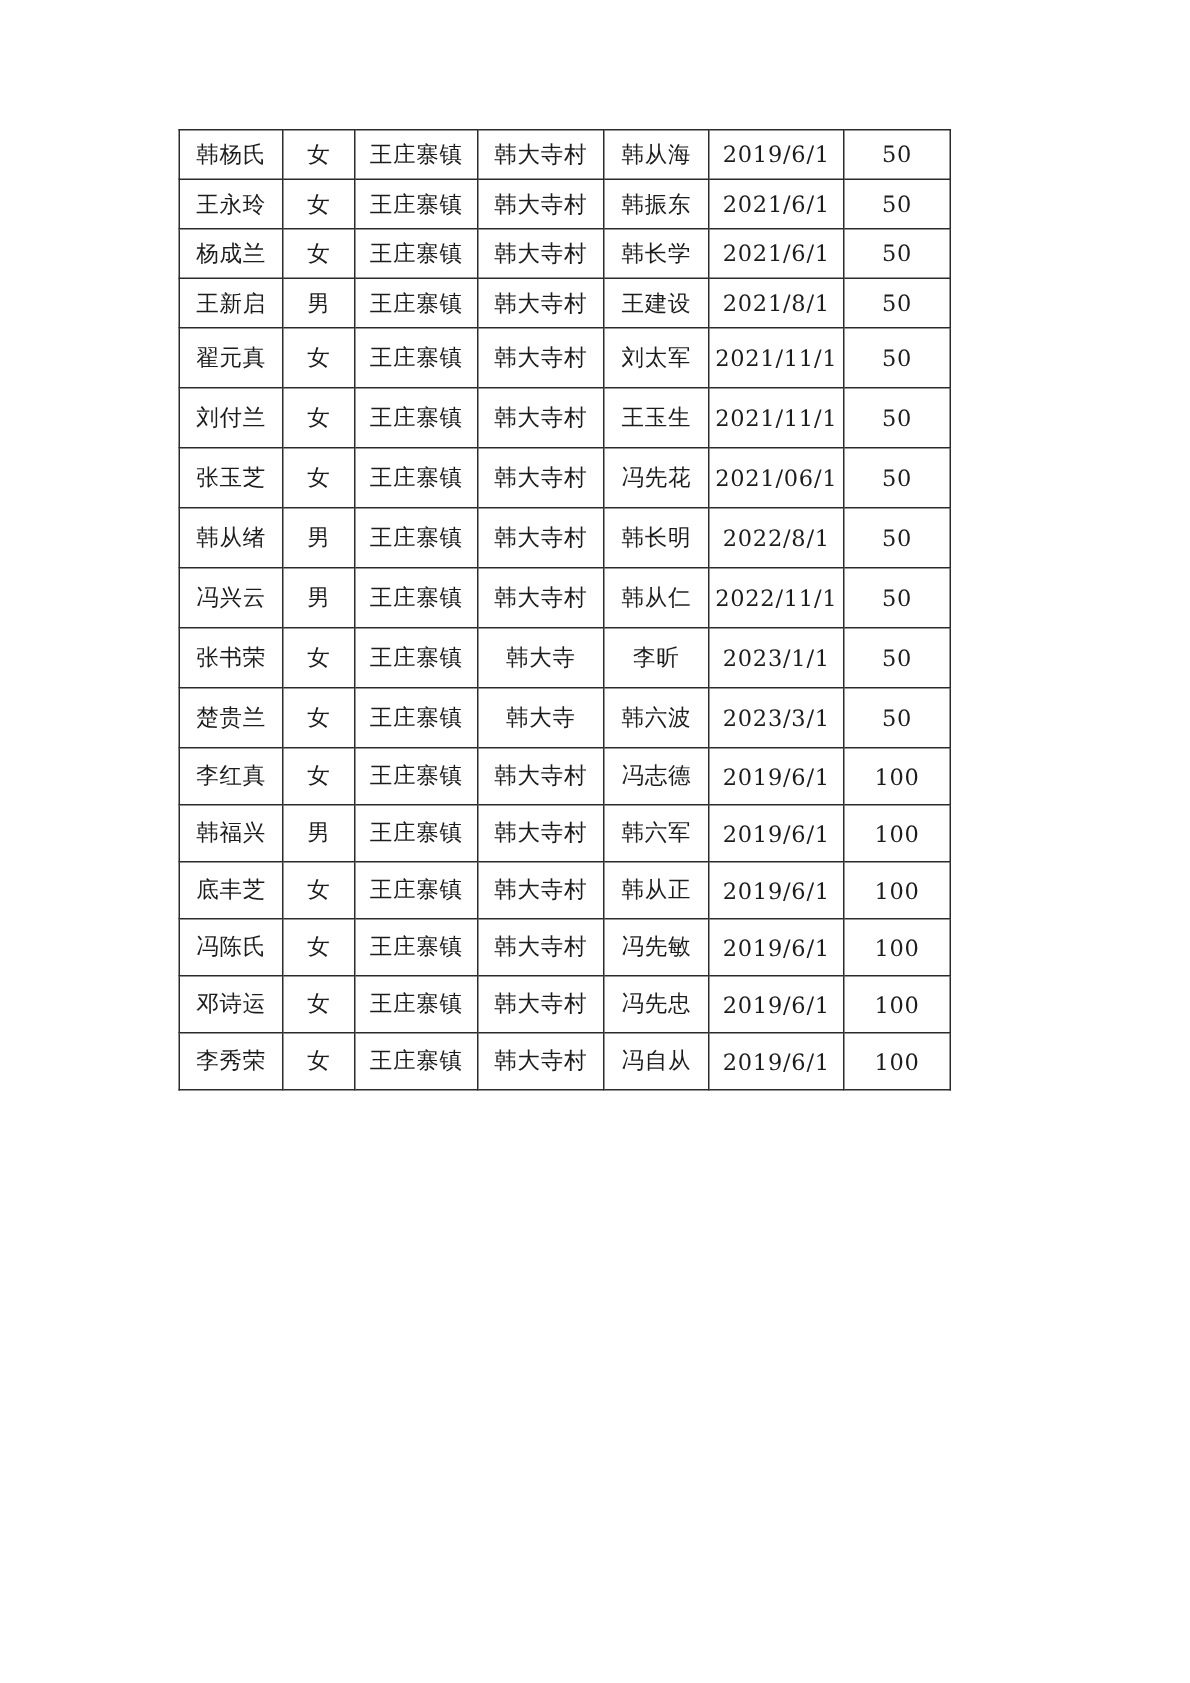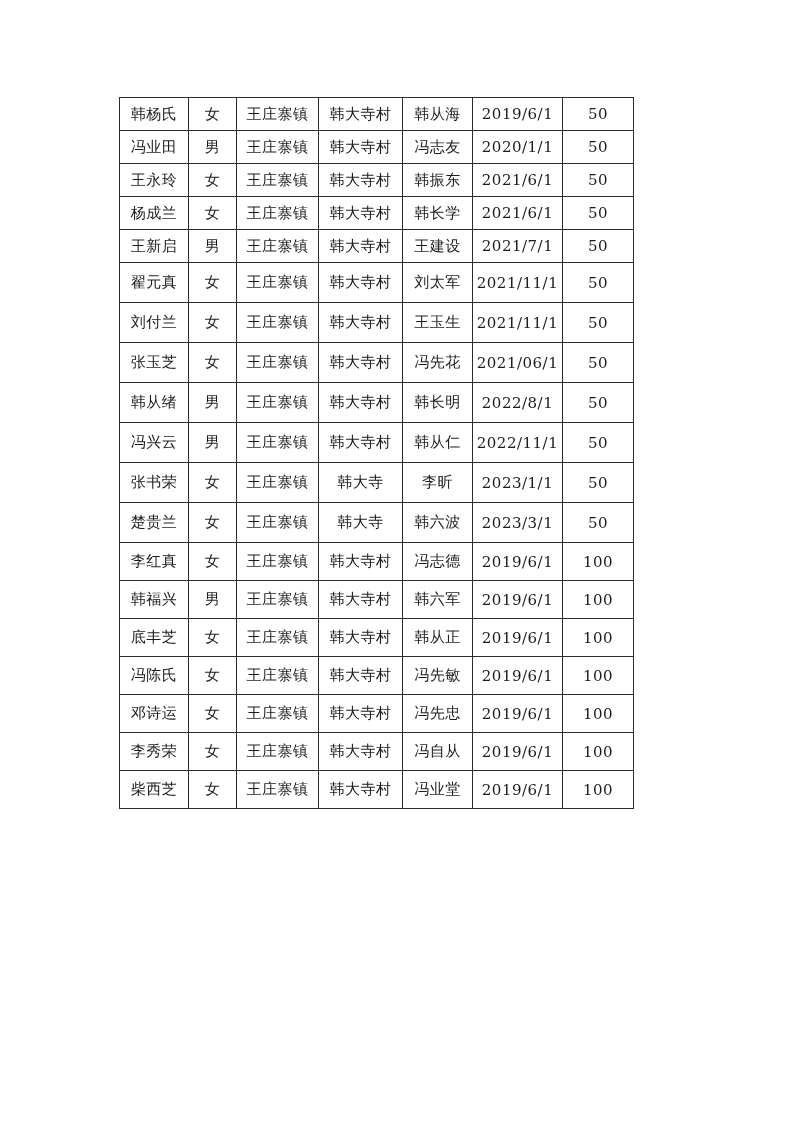--- a/index.html
+++ b/index.html
@@ -11,21 +11,21 @@
     position: relative;
     width: 793px;
     height: 1122px;
     background: #ffffff;
     overflow: hidden;
     font-family: "DejaVu Serif", "Liberation Serif", serif;
   }
   table.records {
     position: absolute;
     left: 119px;
-    top: 97px;
+    top: 86px;
     width: 514px;
     border-collapse: collapse;
     table-layout: fixed;
   }
   table.records td {
     border: 1px solid #2b2b2b;
     text-align: center;
     vertical-align: middle;
     padding: 0;
     font-size: 15px;
@@ -64,29 +64,20 @@
         <tr class="row-h33">
           <td>韩杨氏</td>
           <td>女</td>
           <td>王庄寨镇</td>
           <td>韩大寺村</td>
           <td>韩从海</td>
           <td>2019/6/1</td>
           <td>50</td>
         </tr>
         <tr class="row-h33">
-          <td>冯业田</td>
-          <td>男</td>
-          <td>王庄寨镇</td>
-          <td>韩大寺村</td>
-          <td>冯志友</td>
-          <td>2020/1/1</td>
-          <td>50</td>
-        </tr>
-        <tr class="row-h33">
           <td>王永玲</td>
           <td>女</td>
           <td>王庄寨镇</td>
           <td>韩大寺村</td>
           <td>韩振东</td>
           <td>2021/6/1</td>
           <td>50</td>
         </tr>
         <tr class="row-h33">
           <td>杨成兰</td>
@@ -96,21 +87,21 @@
           <td>韩长学</td>
           <td>2021/6/1</td>
           <td>50</td>
         </tr>
         <tr class="row-h33">
           <td>王新启</td>
           <td>男</td>
           <td>王庄寨镇</td>
           <td>韩大寺村</td>
           <td>王建设</td>
-          <td>2021/7/1</td>
+          <td>2021/8/1</td>
           <td>50</td>
         </tr>
         <tr class="row-h29">
           <td>翟元真</td>
           <td>女</td>
           <td>王庄寨镇</td>
           <td>韩大寺村</td>
           <td>刘太军</td>
           <td>2021/11/1</td>
           <td>50</td>
@@ -213,27 +204,18 @@
           <td>冯先忠</td>
           <td>2019/6/1</td>
           <td>100</td>
         </tr>
         <tr class="row-h38">
           <td>李秀荣</td>
           <td>女</td>
           <td>王庄寨镇</td>
           <td>韩大寺村</td>
           <td>冯自从</td>
-          <td>2019/6/1</td>
-          <td>100</td>
-        </tr>
-        <tr class="row-h38">
-          <td>柴西芝</td>
-          <td>女</td>
-          <td>王庄寨镇</td>
-          <td>韩大寺村</td>
-          <td>冯业堂</td>
           <td>2019/6/1</td>
           <td>100</td>
         </tr>
       </tbody>
   </table>
 </div>
 
 </body></html>

